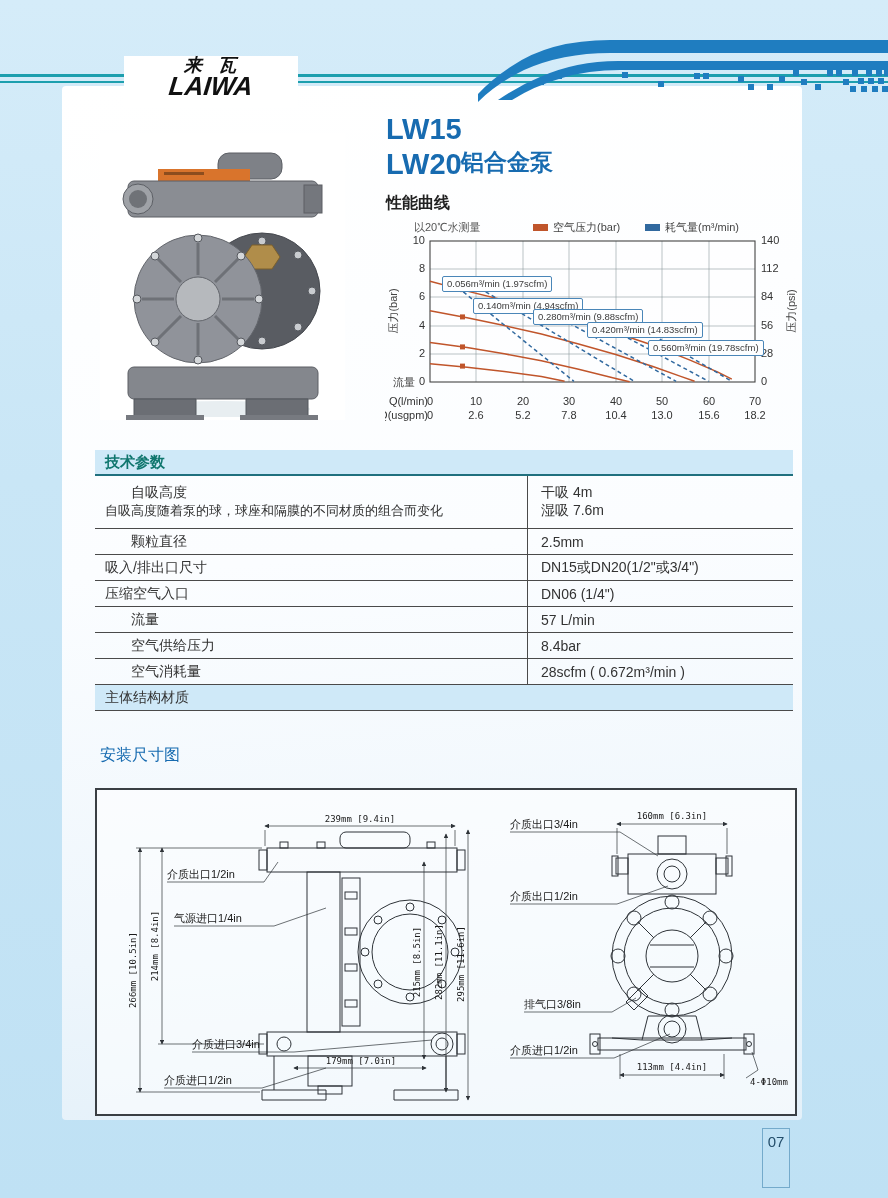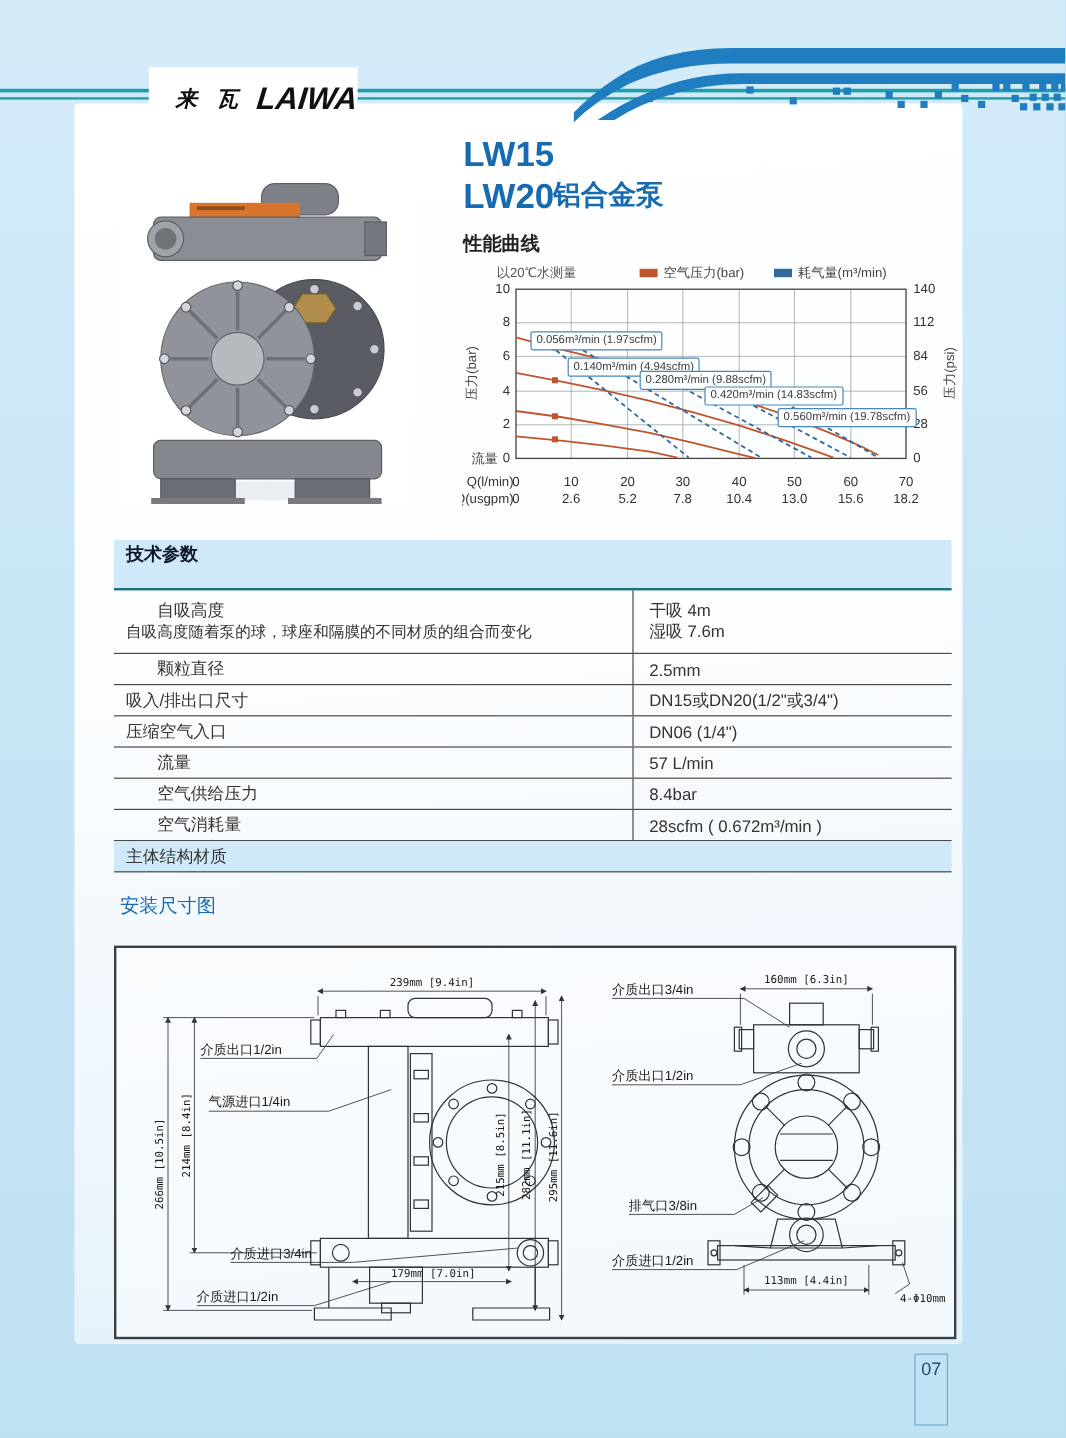--- a/index.html
+++ b/index.html
@@ -4,40 +4,40 @@
 <style>
   html,body{margin:0;padding:0;}
   body{font-family:"Liberation Sans",sans-serif;background:#b8ddf2;}
   .page{position:relative;width:888px;height:1198px;overflow:hidden;
         background:linear-gradient(180deg,#d5ecf9 0%,#c9e6f6 40%,#bfe1f4 100%);}
   .abs{position:absolute;}
   
   .teal-a{position:absolute;left:0;top:74px;width:100%;height:3px;background:#1d9fae;}
   .teal-b{position:absolute;left:0;top:81px;width:100%;height:2px;background:#1d9fae;}
   .logo-box{position:absolute;left:124px;top:56px;width:174px;height:52px;background:#ffffff;
-            display:flex;flex-direction:row;align-items:center;justify-content:flex-end;}
+            display:flex;flex-direction:column;align-items:center;justify-content:flex-start;}
   .logo-cn{font-size:18px;font-weight:bold;font-style:italic;letter-spacing:16px;color:#111;line-height:18px;padding-left:14px;}
   .logo-en{font-size:26px;font-weight:900;font-style:italic;letter-spacing:0px;color:#111;line-height:24px;transform:skewX(-6deg);}
   .content-bg{position:absolute;left:62px;top:86px;width:740px;height:1034px;border-radius:4px;
               background:linear-gradient(175deg,#ffffff 0%,#fbfdff 45%,#eef6fc 80%,#e3f0f9 100%);}
   
   .model-block{position:absolute;left:386px;top:112px;color:#176bb0;font-weight:bold;font-size:29px;line-height:35px;}
   .product-name{position:absolute;left:461px;top:147px;color:#176bb0;font-weight:bold;font-size:23px;}
   .perf-title{position:absolute;left:386px;top:193px;color:#222;font-weight:bold;font-size:16px;}
   
   .leg-note{position:absolute;left:414px;top:220px;font-size:11px;color:#555;}
   .leg{position:absolute;top:220px;font-size:11px;color:#444;display:inline-flex;align-items:center;gap:5px;}
   .leg .sw{width:15px;height:7px;display:inline-block;}
   
   .ann{position:absolute;font-size:9.5px;color:#3c3c3c;background:#fdfeff;border:1px solid #4a86b8;
        border-radius:2px;padding:1px 4px;line-height:1.25;white-space:nowrap;z-index:5;}
   
   .specs{position:absolute;left:95px;top:450px;width:698px;}
-  .spec-banner{height:21px;background:#cfe9f8;border-bottom:2px solid #20707e;color:#0f172a;
-               font-weight:bold;font-size:15px;padding:3px 0 16px 10px;}
+  .spec-banner{height:21px;background:#cfe9f8;border-bottom:2px solid #20707e;color:#0f766e;
+               font-weight:bold;font-size:15px;padding:3px 0 0 10px;}
   .spec-row{display:flex;border-bottom:1px solid #4a4a4a;font-size:14px;color:#333;}
   .spec-label{width:432px;box-sizing:border-box;padding-left:10px;display:flex;flex-direction:column;justify-content:center;}
   .spec-label.ind{padding-left:36px;}
   .spec-value{flex:1;box-sizing:border-box;border-left:1px solid #4a4a4a;padding-left:13px;
               display:flex;flex-direction:column;justify-content:center;white-space:pre-line;}
   .h52{height:52px;} .h25{height:25px;}
   .spec-note{font-size:13px;}
   .hl{background:#cfe9f8;}
   
   .install-title{position:absolute;left:100px;top:745px;color:#176bb0;font-weight:normal;font-size:16px;}

